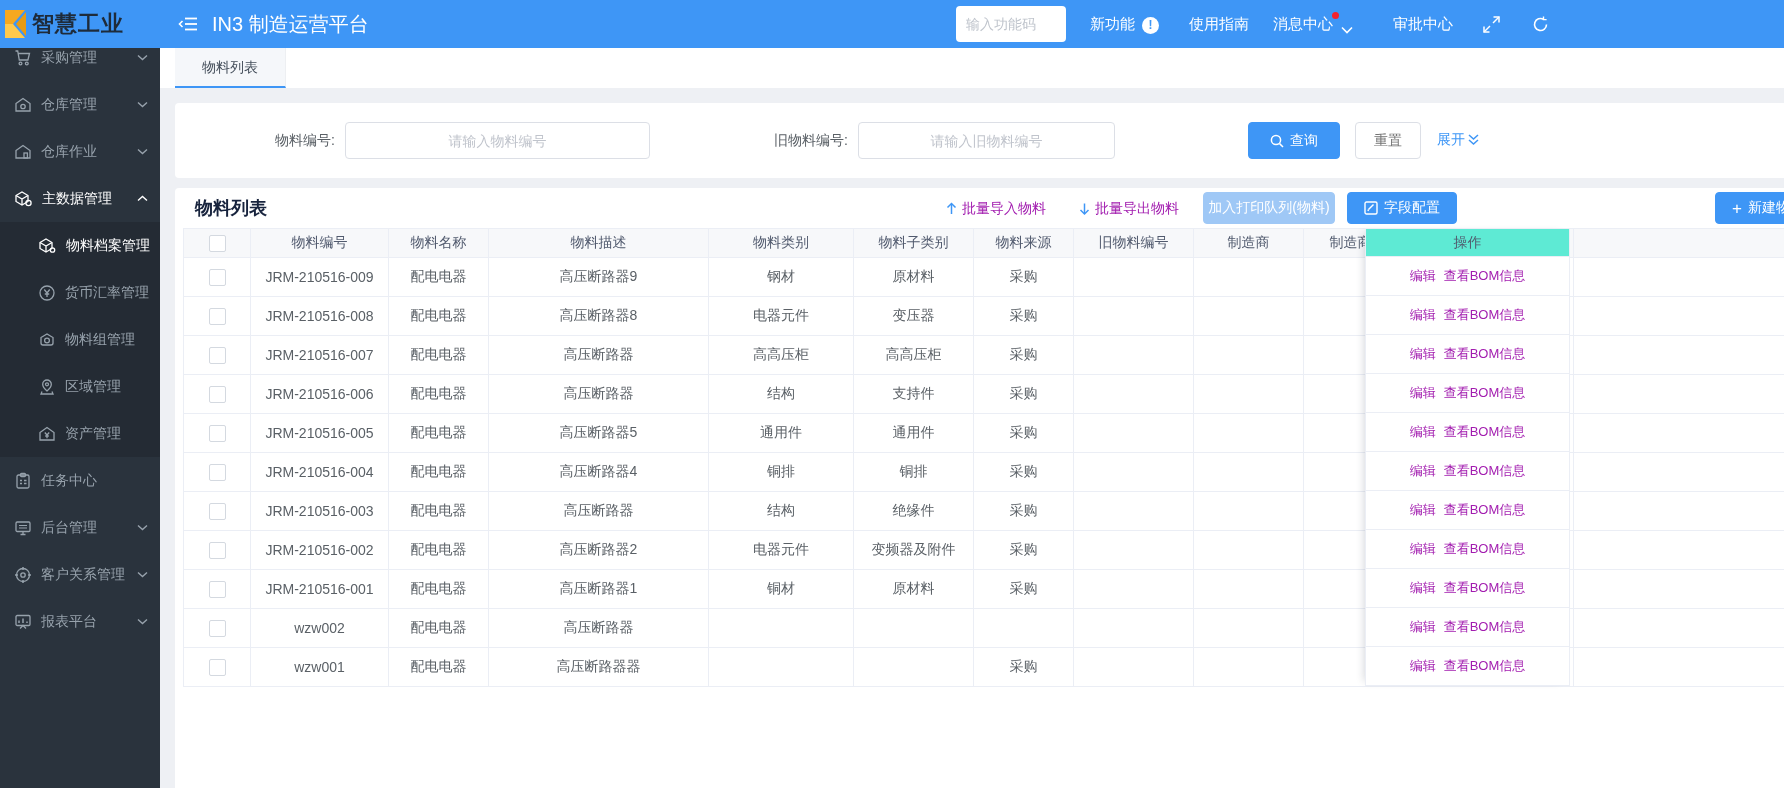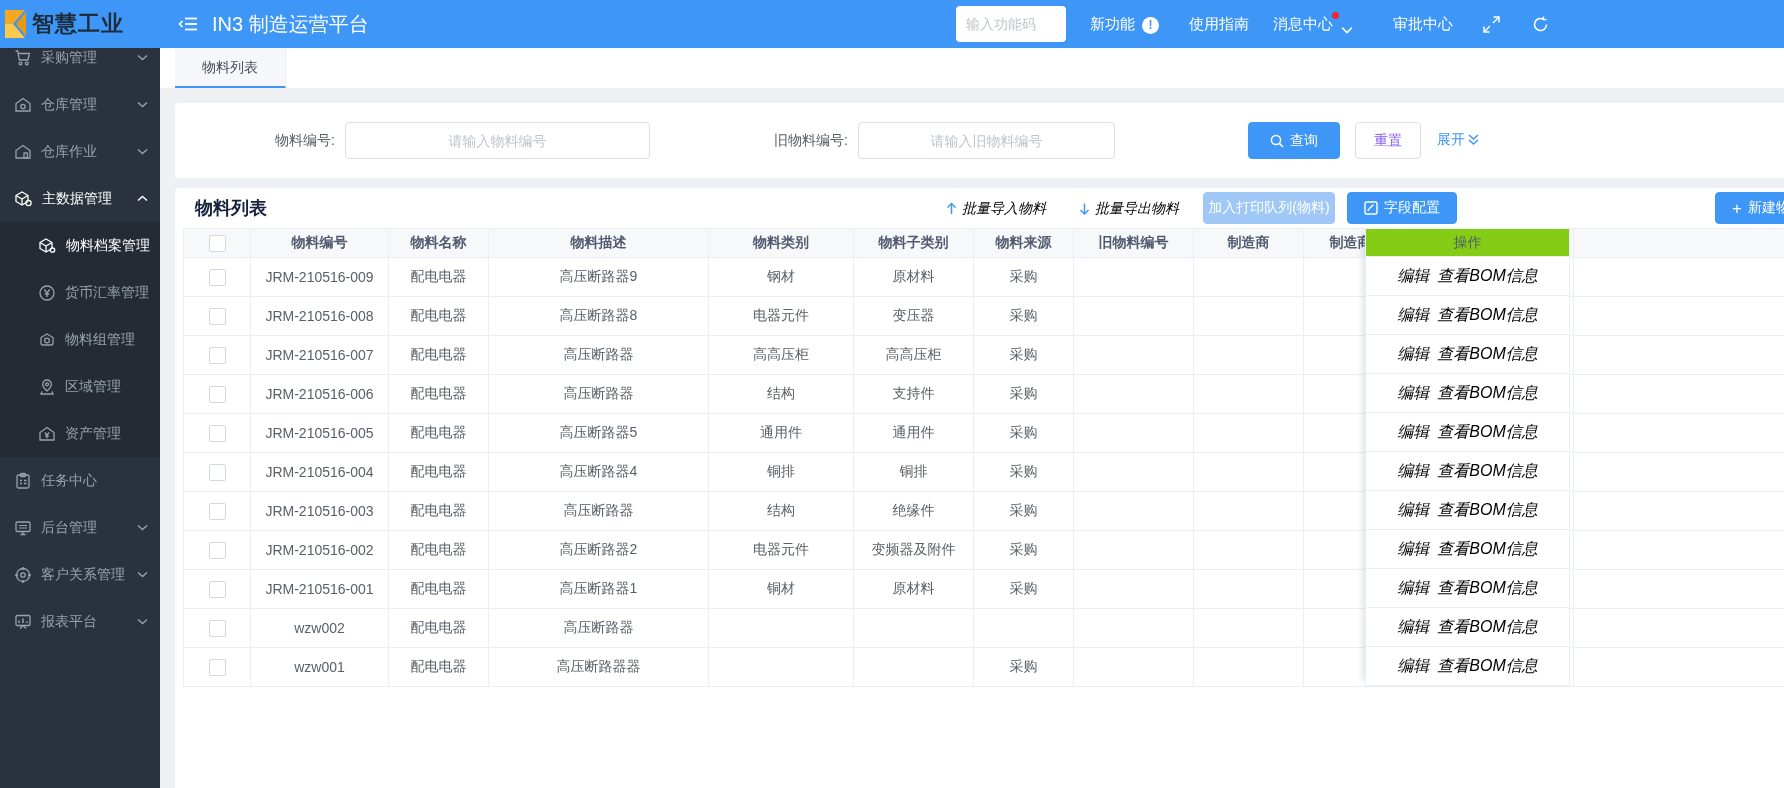--- a/index.html
+++ b/index.html
@@ -43,49 +43,49 @@
   .f-label.l1{left:40px;width:120px;}
   .f-label.l2{left:528px;width:145px;}
   .f-input{position:absolute;top:19px;height:37px;border:1px solid #DCDFE6;border-radius:4px;box-sizing:border-box;
       padding:0 12px;font-size:14px;font-family:inherit;color:#333;text-align:center;}
   .f-input::placeholder{color:#C0C4CC;}
   .f-input.i1{left:170px;width:305px;}
   .f-input.i2{left:683px;width:257px;}
   .btn{display:inline-flex;align-items:center;justify-content:center;border-radius:4px;font-size:14px;cursor:pointer;
       box-sizing:border-box;white-space:nowrap;}
   .btn-primary{background:#3E96F6;color:#fff;border:1px solid #3E96F6;}
-  .btn-plain{background:#fff;color:#8b5cf6;border:1px solid #DCDFE6;text-align:right;}
+  .btn-plain{background:#fff;color:#737373;border:1px solid #DCDFE6;text-align:right;}
   .search-btn{position:absolute;left:1073px;top:19px;width:92px;height:37px;gap:6px;}
   .reset-btn{position:absolute;left:1180px;top:19px;width:66px;height:37px;}
   .expand-link{position:absolute;left:1262px;top:28px;color:#3E96F6;font-size:14px;display:flex;align-items:center;gap:3px;cursor:pointer;}
   
   .table-card{position:relative;margin-top:10px;height:603px;background:#fff;border-radius:4px 4px 0 0;}
   .card-head{position:relative;height:40px;}
   .list-title{position:absolute;left:20px;top:8px;font-size:18px;font-weight:600;color:#17233D;}
-  .link{color:#000000;cursor:pointer;text-decoration:none;font-style:italic;}
+  .link{color:#a21caf;cursor:pointer;text-decoration:none;}
   .head-link{position:absolute;top:12px;font-size:14px;display:flex;align-items:center;gap:4px;}
   .import-link{left:770px;} .export-link{left:903px;}
   .print-btn{position:absolute;left:1028px;top:4px;width:132px;height:32px;background:#9FC8F6;border-color:#9FC8F6;cursor:not-allowed;}
   .field-btn{position:absolute;left:1172px;top:4px;width:110px;height:32px;gap:6px;}
   .new-btn{position:absolute;left:1540px;top:4px;width:140px;height:32px;gap:6px;justify-content:flex-start;padding-left:16px;}
   .plus{font-size:17px;line-height:1;}
   
   .table-wrap{position:relative;margin-left:8px;width:1605px;}
   table{border-collapse:collapse;table-layout:fixed;width:1605px;}
-  th{height:29px;background:#F7F8FA;font-weight:700;font-size:14px;color:#515A6E;
+  th{height:29px;background:#F7F8FA;font-weight:400;font-size:14px;color:#515A6E;
      border:1px solid #EBEEF5;box-sizing:border-box;}
   td{height:39px;text-align:center;font-size:14px;color:#5A6066;background:#fff;
      border:1px solid #EBEEF5;box-sizing:border-box;white-space:nowrap;overflow:hidden;}
   .cb{display:inline-block;width:15px;height:15px;border:1px solid #D4D9E0;border-radius:2px;background:#fff;cursor:pointer;vertical-align:middle;}
   
   .fixed-op{position:absolute;top:0;left:1182px;width:203px;background:#fff;
       box-shadow:-6px 0 8px -5px rgba(30,40,60,0.18);border-left:1px solid #EBEEF5;border-right:1px solid #EBEEF5;}
   .op-h{height:29px;display:flex;align-items:center;justify-content:center;font-size:14px;color:#515A6E;
-      background:#84cc16;border-bottom:1px solid #EBEEF5;border-top:1px solid #EBEEF5;box-sizing:border-box;}
-  .op-cell{height:39px;display:flex;align-items:center;justify-content:center;gap:8px;font-size:16px;
+      background:#5eead4;border-bottom:1px solid #EBEEF5;border-top:1px solid #EBEEF5;box-sizing:border-box;}
+  .op-cell{height:39px;display:flex;align-items:center;justify-content:center;gap:8px;font-size:13px;
       border-bottom:1px solid #EBEEF5;box-sizing:border-box;}
   svg{display:block;}
 </style>
 </head>
 <body>
 
 <div id="app">
 
   <div class="topbar">
     <div class="logo-box">

